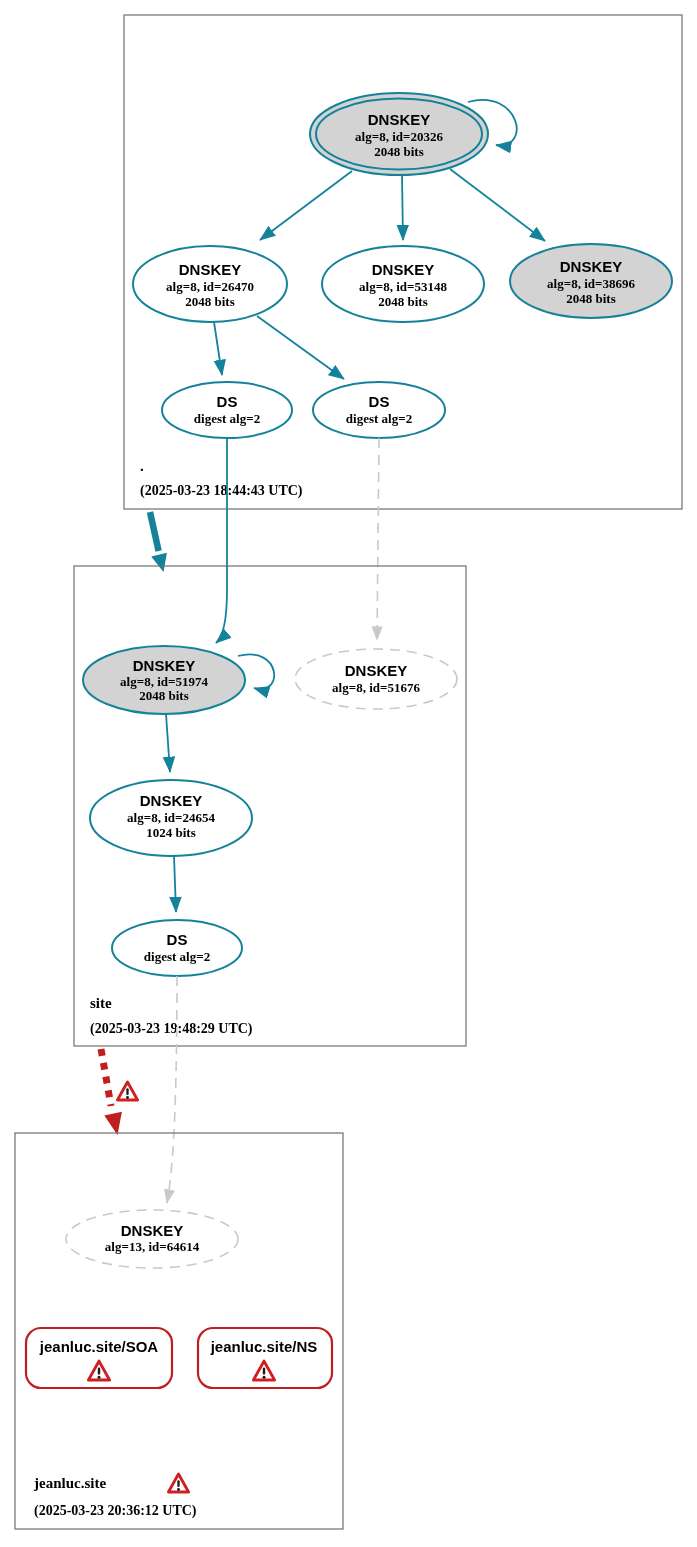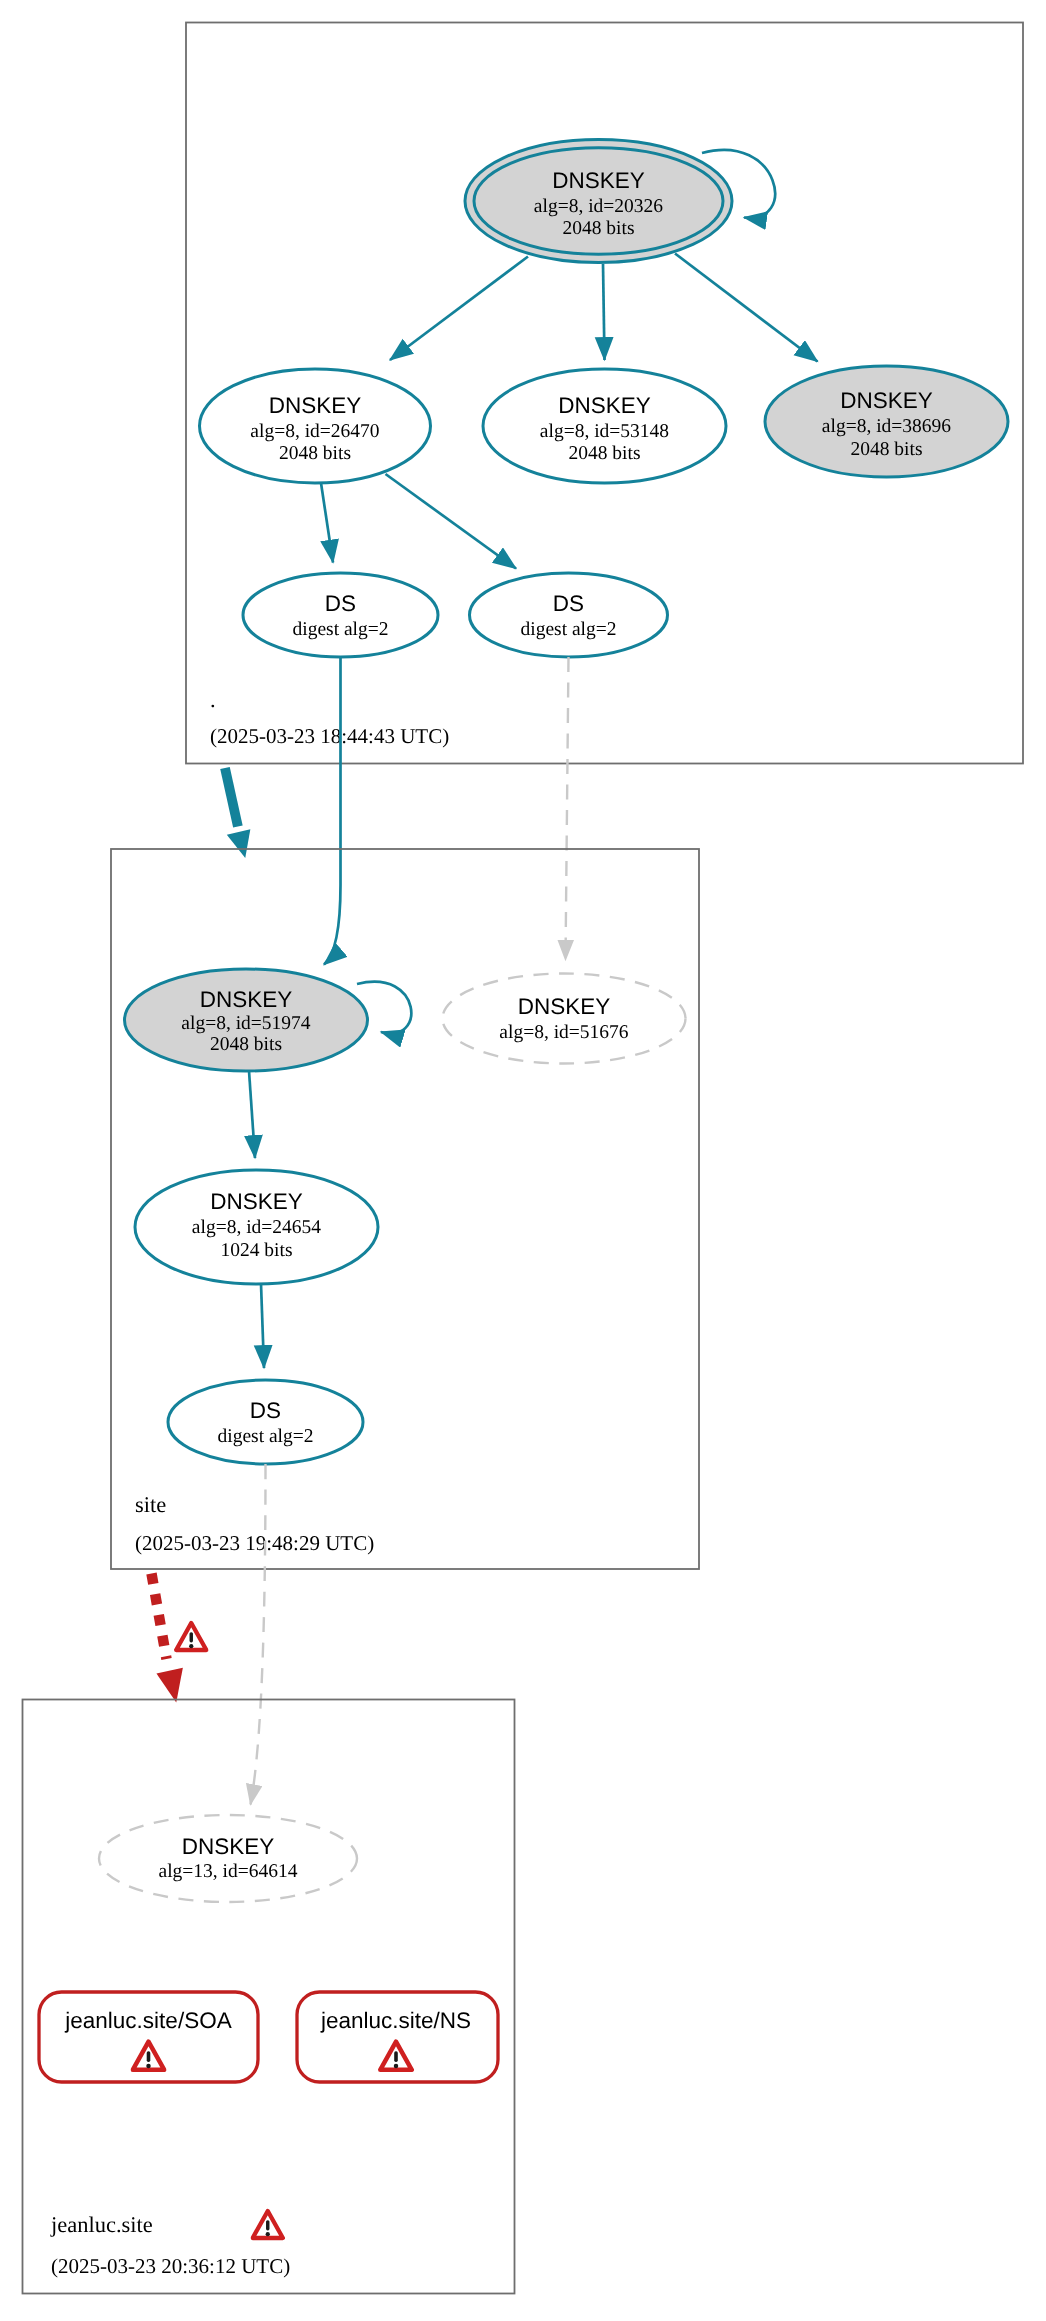--- a/index.html
+++ b/index.html
@@ -1,16 +1,16 @@
 <!DOCTYPE html>
 <html><head>
 <meta charset="utf-8">
 <style>
   html,body { margin:0; padding:0; background:#ffffff; }
-  .stage { position:relative; width:697px; height:1547px; background:#fff; }
+  .stage { position:relative; width:697px; height:1547px; background:#fff;font-weight:bold; }
   text { fill:#000; }
   .node-title  { font-family:"Liberation Sans", sans-serif; font-size:15px; text-anchor:middle; }
   .node-detail { font-family:"Liberation Serif", serif;     font-size:13px; text-anchor:middle; }
   .rrset-label { font-family:"Liberation Sans", sans-serif; font-size:15px; text-anchor:middle; }
   .zone-name   { font-family:"Liberation Serif", serif;     font-size:15px; }
   .zone-ts     { font-family:"Liberation Serif", serif;     font-size:14px; }
   .zone-box    { fill:none; stroke:#6e6e6e; stroke-width:1.2; }
   .edge        { stroke:#14829a; stroke-width:1.8; fill:none; }
   .edge-thick  { stroke:#14829a; stroke-width:6.5; fill:none; }
   .edge-miss   { stroke:#c9c9c9; stroke-width:1.6; fill:none; stroke-dasharray:10 7; }

